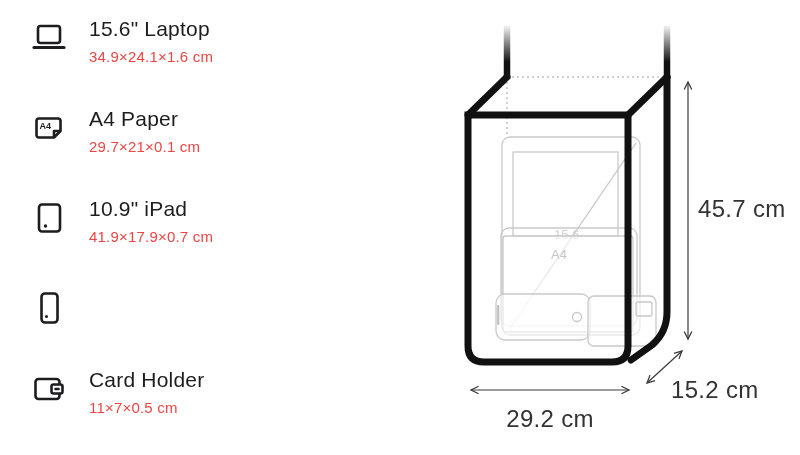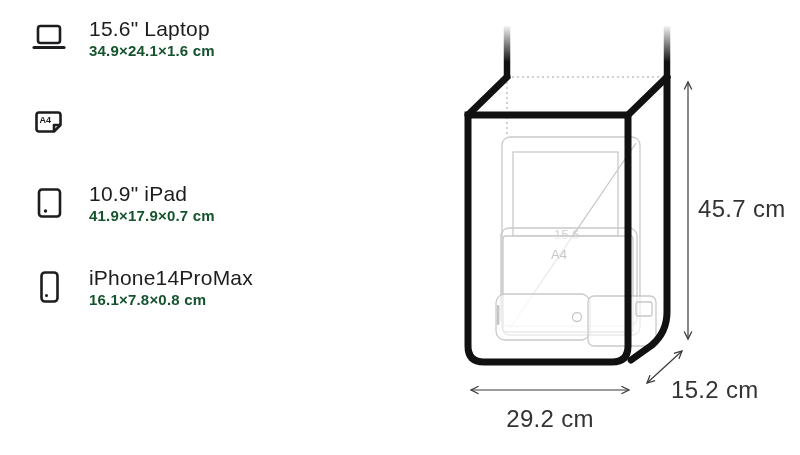--- a/index.html
+++ b/index.html
@@ -7,21 +7,21 @@
     width:800px;height:455px;position:relative;overflow:hidden;
     font-family:"Liberation Sans","DejaVu Sans",sans-serif;
     -webkit-font-smoothing:antialiased;
   }
   .item-list{position:absolute;left:30px;top:16px;width:380px;}
   .item-row{display:flex;align-items:flex-start;gap:21px;margin-bottom:40px;}
   .item-icon{flex:0 0 38px;width:38px;height:38px;margin-top:3px;}
   .item-icon svg{display:block;width:38px;height:38px;}
   .item-text{display:flex;flex-direction:column;}
   .item-name{font-size:21px;line-height:26px;color:#1d1d1f;letter-spacing:.2px;}
-  .item-dims{font-size:15px;line-height:18px;color:#14532d;letter-spacing:.2px;font-weight:bold;}
+  .item-dims{font-size:15px;line-height:18px;color:#ef4444;margin-top:6px;letter-spacing:.2px;}
   .diagram{position:absolute;left:430px;top:0;width:370px;height:455px;}
   .dim-label{font-size:24px;fill:#333333;letter-spacing:.3px;}
   .ghost{stroke:#c9c9c9;stroke-width:1.3;fill:none;}
   .ghost-fill{stroke:#c9c9c9;stroke-width:1.3;fill:rgba(255,255,255,0.6);}
   .outline{stroke:#111111;stroke-width:7;fill:none;}
   .dotted{stroke:#c2c2c2;stroke-width:1.5;fill:none;stroke-dasharray:2 3;}
   .arrow{stroke:#3a3a3a;stroke-width:1.2;fill:none;}
 </style>
 </head>
 <body>
@@ -42,20 +42,24 @@
   </div>
 
   <div class="item-row">
     <span class="item-icon">
       <svg viewBox="0 0 38 38" fill="none" stroke="#1d1d1f" stroke-width="2.6" stroke-linejoin="round">
         <path d="M9 9.5 h19 a2.5 2.5 0 0 1 2.5 2.5 v10 l-6.5 6.5 h-15 a2.5 2.5 0 0 1 -2.5 -2.5 v-14 a2.5 2.5 0 0 1 2.5 -2.5 z"></path>
         <path d="M30.5 22 h-6.5 v6.5"></path>
         <text x="9.5" y="19.5" font-size="9" font-weight="700" fill="#1d1d1f" stroke="none">A4</text>
       </svg>
     </span>
+    <span class="item-text">
+      <span class="item-name">A4 Paper</span>
+      <span class="item-dims">29.7×21×0.1 cm</span>
+    </span>
   </div>
 
   <div class="item-row">
     <span class="item-icon">
       <svg viewBox="0 0 38 38" fill="none" stroke="#1d1d1f" stroke-width="2.6" stroke-linejoin="round">
         <rect x="9" y="5.5" width="21" height="27" rx="3"></rect>
         <circle cx="15.5" cy="27" r="1.7" fill="#1d1d1f" stroke="none"></circle>
       </svg>
     </span>
     <span class="item-text">
@@ -64,26 +68,35 @@
     </span>
   </div>
 
   <div class="item-row">
     <span class="item-icon">
       <svg viewBox="0 0 38 38" fill="none" stroke="#1d1d1f" stroke-width="2.6" stroke-linejoin="round">
         <rect x="11.5" y="4.5" width="16" height="29" rx="3.5"></rect>
         <circle cx="16.5" cy="27.5" r="1.5" fill="#1d1d1f" stroke="none"></circle>
       </svg>
     </span>
+  </div>
+
+  <div class="item-row">
+    <span class="item-icon">
+      <svg viewBox="0 0 38 38" fill="none" stroke="#1d1d1f" stroke-width="2.6" stroke-linejoin="round">
+        <rect x="5.5" y="9" width="24" height="20" rx="3"></rect>
+        <rect x="21.5" y="14.5" width="11" height="9" rx="2" fill="#ffffff"></rect>
+        <path d="M25.5 19 h3" stroke-linecap="round"></path>
+      </svg>
+    </span>
     <span class="item-text">
-      <span class="item-name">iPhone14ProMax</span>
-      <span class="item-dims">16.1×7.8×0.8 cm</span>
+      <span class="item-name">Card Holder</span>
+      <span class="item-dims">11×7×0.5 cm</span>
     </span>
   </div>
-
 
 </div>
 
 <svg class="diagram" viewBox="0 0 370 455">
   <defs>
     <linearGradient id="riserFade" gradientUnits="userSpaceOnUse" x1="0" y1="24" x2="0" y2="62">
       <stop offset="0" stop-color="#111111" stop-opacity="0"></stop>
       <stop offset="1" stop-color="#111111" stop-opacity="1"></stop>
     </linearGradient>
     <marker id="arr" viewBox="0 0 10 10" refX="8.5" refY="5" markerWidth="9" markerHeight="9" orient="auto-start-reverse">

